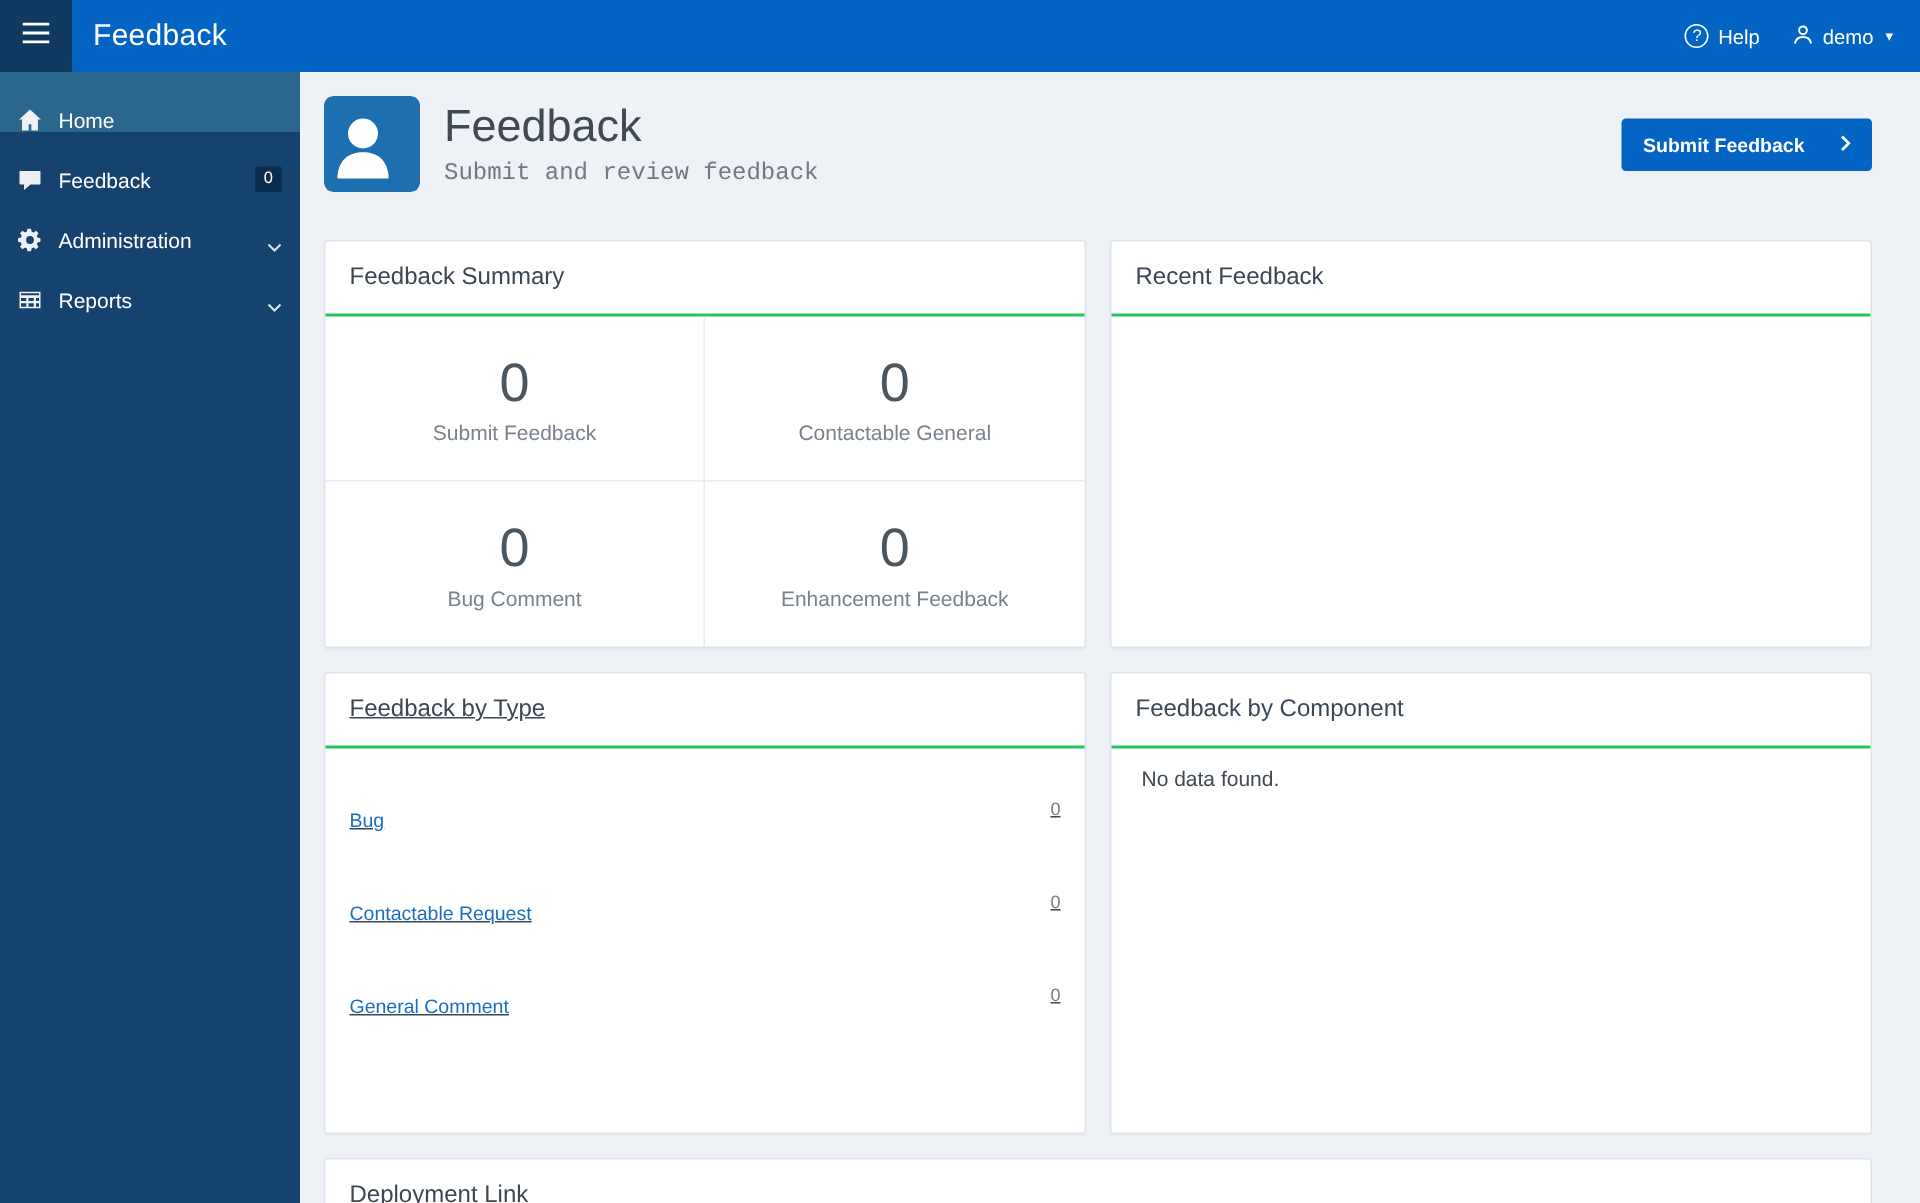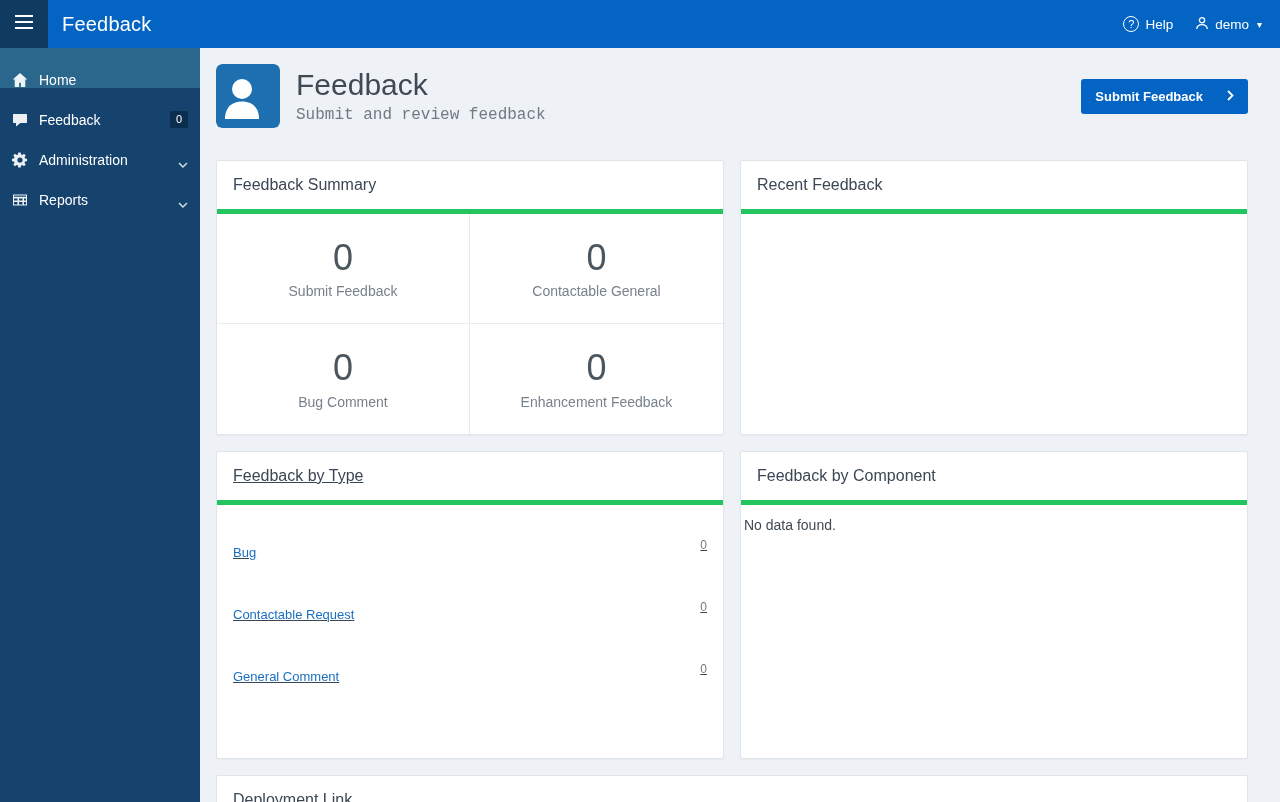--- a/index.html
+++ b/index.html
@@ -34,41 +34,41 @@
   .page-titles { margin-left:16px; }
   .page-title { font-size:30px; font-weight:400; color:#404a54; line-height:1.15; }
   .page-subtitle { font-size:16px; color:#6f7a84; margin-top:4px;font-family:Liberation Mono, monospace; }
   .submit-btn { margin-left:auto; background:#0364c4; color:#fff; border:none; border-radius:3px;
     font-family:"Liberation Sans",sans-serif; font-size:13px; font-weight:bold; padding:10px 14px;
     display:flex; align-items:center; gap:24px; cursor:pointer; }
 
   
   .cards { display:grid; grid-template-columns:1fr 1fr; gap:16px; }
   .card { background:#fff; border:1px solid #dfe5ea; border-radius:2px; box-shadow:0 1px 2px rgba(0,0,0,.04); }
-  .card-header { padding:15px 16px; font-size:16px; color:#3b4754; border-bottom:5px solid #22c55e; }
+  .card-header { padding:15px 16px; font-size:16px; color:#3b4754; border-bottom:2px solid #22c55e; }
   .card-tall { min-height:308px;text-decoration:underline; }
   .card-span { grid-column:1 / -1; min-height:60px; }
 
   
   .stats { display:grid; grid-template-columns:1fr 1fr; }
   .stat { height:110px; display:flex; flex-direction:column; align-items:center; justify-content:center; }
   .stat:nth-child(odd) { border-right:1px solid #e8ecef; }
   .stat:nth-child(-n+2) { border-bottom:1px solid #e8ecef; }
   .stat-value { font-size:36px; font-weight:300; color:#4c565e; line-height:1.1; }
   .stat-label { font-size:14px; color:#78828c; margin-top:6px; }
 
   
   .chart-body { padding:24px 16px 8px; }
   .chart-row { display:flex; align-items:center; margin-bottom:31px; }
   .chart-label { width:128px; flex:0 0 128px; font-size:13px; color:#1a6fc0; cursor:pointer;margin-top:16px; }
   .chart-bar-wrap { flex:1; }
   .chart-bar { height:9px; background:#2080c8; border-radius:2px; width:100%; }
   .chart-value { flex:0 0 14px; text-align:right; font-size:12px; color:#707a84; margin-left:7px; }
 
-  .empty-body { padding:12px 3px; font-size:14px; color:#404a52; }
+  .empty-body { padding:12px 20px; font-size:14px; color:#404a52; }
 </style>
 </head>
 <body>
 
 <div class="topbar">
   <div class="hamburger">
     <span>
       <svg width="18" height="14" viewBox="0 0 18 14">
           <rect width="18" height="2" y="0" fill="#fff"></rect>
           <rect width="18" height="2" y="6" fill="#fff"></rect>

